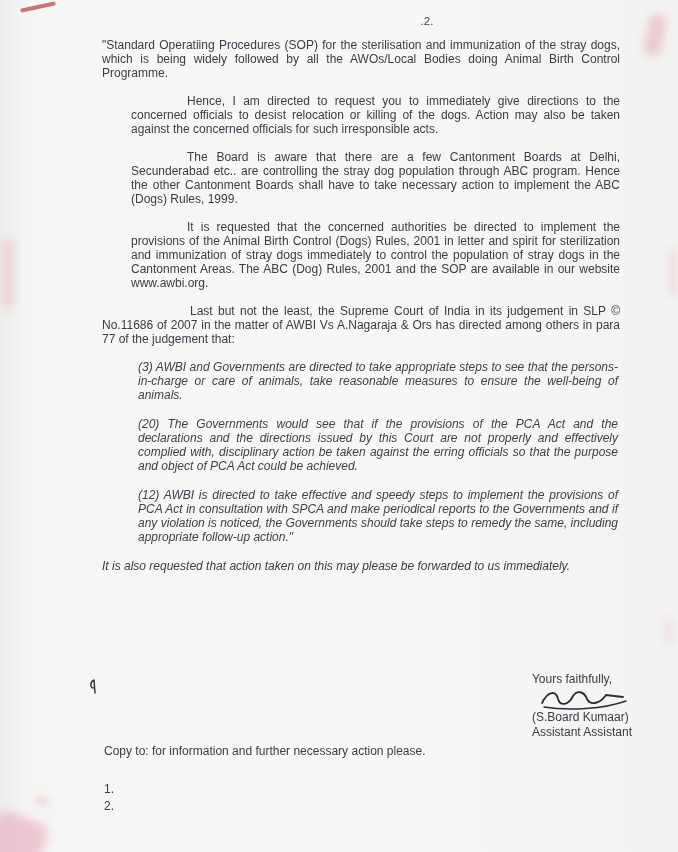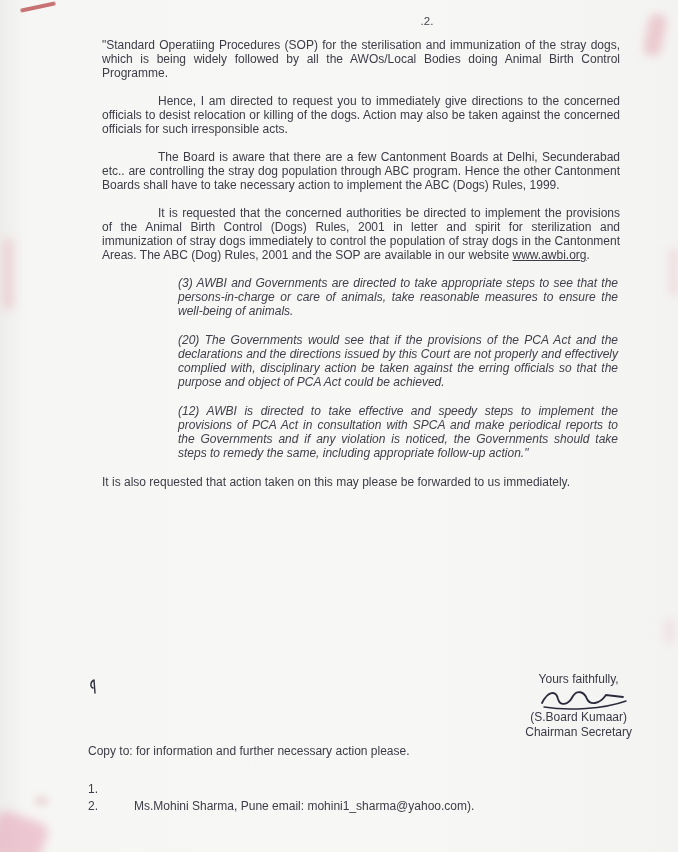--- a/index.html
+++ b/index.html
@@ -6,28 +6,28 @@
   .page{
     position:relative;width:678px;height:852px;margin:0 auto;
     background:linear-gradient(90deg,#ededeb 0%, #f6f6f4 4%, #f7f7f5 60%, #f3f3f1 100%);
     overflow:hidden;
     font-family:"Liberation Sans","DejaVu Sans",sans-serif;
     color:#3c3c47;
   }
   .content{position:relative;padding:14px 58px 0 102px;font-size:12px;line-height:14px;}
   .page-number{position:relative;left:66px;text-align:center;margin-bottom:10px;font-size:11.5px;color:#45454f;}
   p.para{margin:0 0 14px 0;text-align:justify;}
-  p.indent{text-indent:56px;}
+  p.indent{text-indent:56px;margin-left:29px;}
   p.indent-lg{text-indent:88px;}
-  .quote{margin:0 2px 15px 76px;font-style:italic;text-align:justify;line-height:14px;color:#40404b;}
-  .link{color:inherit;text-decoration:underline;cursor:pointer;}
-  .closing{margin:2px 0 0 0;text-align:left;}
-  .signature{position:absolute;right:46px;top:672px;text-align:center;font-size:12px;line-height:15px;color:#3a3a46;}
+  .quote{margin:0 2px 15px 36px;font-style:italic;text-align:justify;line-height:14px;color:#40404b;}
+  .link{color:inherit;cursor:pointer;}
+  .closing{margin:2px 0 0 0;text-align:left;font-style:italic;}
+  .signature{position:absolute;right:46px;top:672px;text-align:left;font-size:12px;line-height:15px;color:#3a3a46;}
   .signature .scribble{display:block;margin:1px 4px -2px auto;}
-  .copy-to{position:absolute;left:88px;top:744px;font-size:12px;line-height:14px;color:#3c3c47;width:480px;}
+  .copy-to{position:absolute;left:104px;top:744px;font-size:12px;line-height:14px;color:#3c3c47;width:480px;}
   .copy-items{margin-top:24px;}
   .copy-item{display:flex;margin-bottom:3px;}
   .copy-item .num{width:46px;flex:0 0 46px;}
   
   .smudge{position:absolute;pointer-events:none;}
   .mark-red-dash{left:20px;top:5px;width:36px;height:4px;background:#b84848;transform:rotate(-12deg);opacity:.75;border-radius:2px;filter:blur(.5px);}
   .mark-topright{right:14px;top:14px;width:18px;height:42px;background:#e4aab6;opacity:.55;filter:blur(4px);transform:rotate(12deg);border-radius:8px;}
   .mark-leftmid{left:2px;top:238px;width:12px;height:72px;background:#eab9c2;opacity:.5;filter:blur(5px);border-radius:6px;}
   .mark-rightmid{right:0;top:248px;width:9px;height:48px;background:#ecc2cb;opacity:.45;filter:blur(4px);border-radius:5px;}
   .mark-rightlow{right:4px;top:618px;width:10px;height:26px;background:#ecc2cb;opacity:.35;filter:blur(4px);border-radius:5px;}
@@ -56,44 +56,44 @@
     <div class="page-number">.2.</div>
 
     <p class="para">"Standard Operatiing Procedures (SOP) for the sterilisation and immunization of the stray dogs, which is being widely followed by all the AWOs/Local Bodies doing Animal Birth Control Programme.</p>
 
     <p class="para indent">Hence, I am directed to request you to immediately give directions to the concerned officials to desist relocation or killing of the dogs. Action may also be taken against the concerned officials for such irresponsible acts.</p>
 
     <p class="para indent">The Board is aware that there are a few Cantonment Boards at Delhi, Secunderabad etc.. are controlling the stray dog population through ABC program. Hence the other Cantonment Boards shall have to take necessary action to implement the ABC (Dogs) Rules, 1999.</p>
 
     <p class="para indent"><span>It is requested that the concerned authorities be directed to implement the provisions of the Animal Birth Control (Dogs) Rules, 2001 in letter and spirit for sterilization and immunization of stray dogs immediately to control the population of stray dogs in the Cantonment Areas. The ABC (Dog) Rules, 2001 and the SOP are available in our website </span><a class="link">www.awbi.org</a><span>.</span></p>
 
+    <p class="para indent-lg">Last but not the least, the Supreme Court of India in its judgement in SLP © No.11686 of 2007 in the matter of AWBI Vs A.Nagaraja &amp; Ors has directed among others in para 77 of the judgement that:</p>
 
     <div class="quote">(3) AWBI and Governments are directed to take appropriate steps to see that the persons-in-charge or care of animals, take reasonable measures to ensure the well-being of animals.</div>
     <div class="quote">(20) The Governments would see that if the provisions of the PCA Act and the declarations and the directions issued by this Court are not properly and effectively complied with, disciplinary action be taken against the erring officials so that the purpose and object of PCA Act could be achieved.</div>
     <div class="quote">(12) AWBI is directed to take effective and speedy steps to implement the provisions of PCA Act in consultation with SPCA and make periodical reports to the Governments and if any violation is noticed, the Governments should take steps to remedy the same, including appropriate follow-up action."</div>
 
     <p class="para closing">It is also requested that action taken on this may please be forwarded to us immediately.</p>
   </div>
 
   <div class="signature">
     <div>Yours faithfully,</div>
     <svg class="scribble" width="92" height="24" viewBox="0 0 92 24">
       <path d="M6,15 C12,3 20,2 22,11 C24,18 32,18 37,8 C41,2 48,3 51,11 C54,17 63,17 70,7 L87,9" fill="none" stroke="#2a2a3c" stroke-width="1.8" stroke-linecap="round"></path>
       <path d="M8,19 C32,23 68,21 90,13" fill="none" stroke="#2a2a3c" stroke-width="1.4" stroke-linecap="round"></path>
     </svg>
     <div>(S.Board Kumaar)</div>
-    <div>Chairman Secretary</div>
+    <div>Assistant Assistant</div>
   </div>
 
   <div class="copy-to">
     <div>Copy to: for information and further necessary action please.</div>
     <div class="copy-items">
       <div class="copy-item">
         <span class="num">1.</span>
       </div>
       <div class="copy-item">
         <span class="num">2.</span>
-        <span>Ms.Mohini Sharma, Pune email: mohini1_sharma@yahoo.com).</span>
       </div>
     </div>
   </div>
 
 </div>
 
 </body></html>

